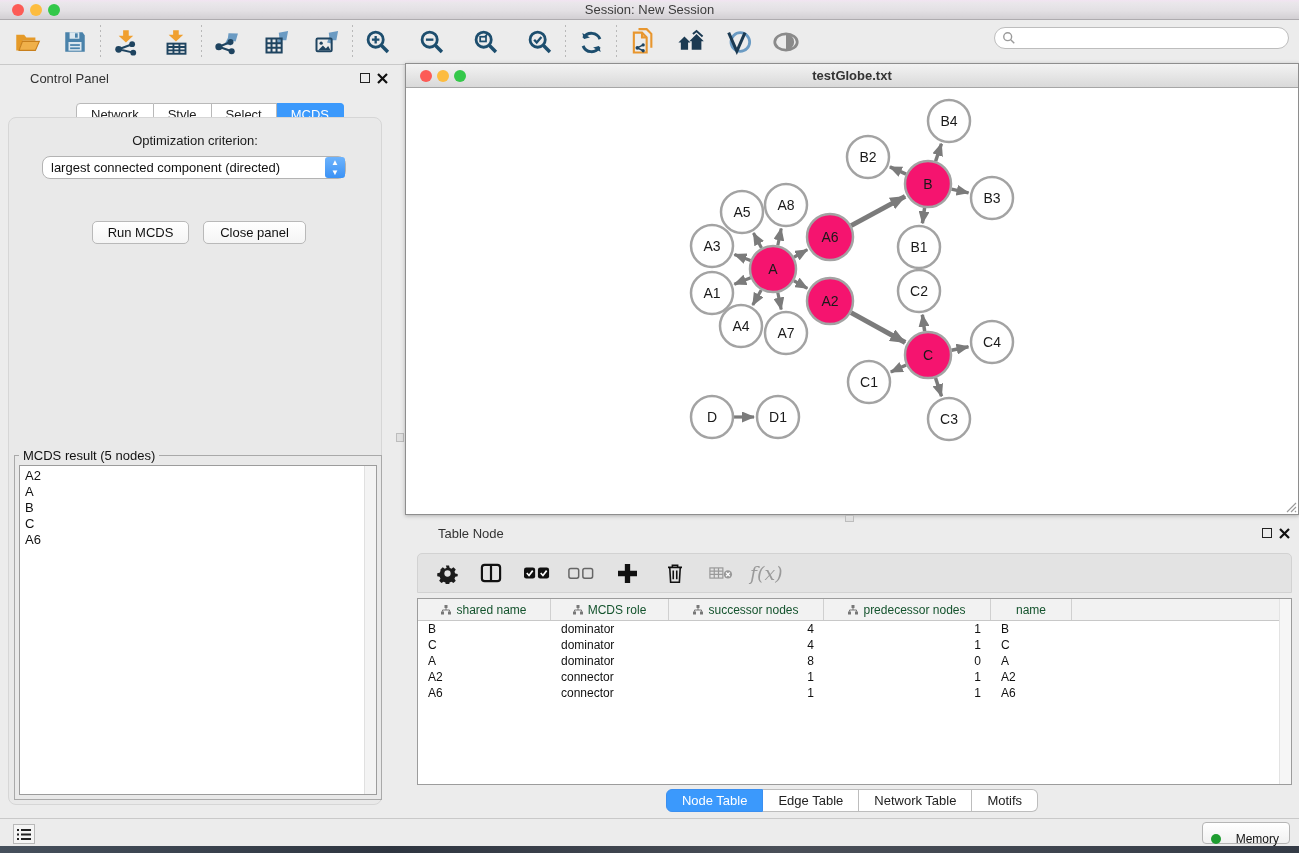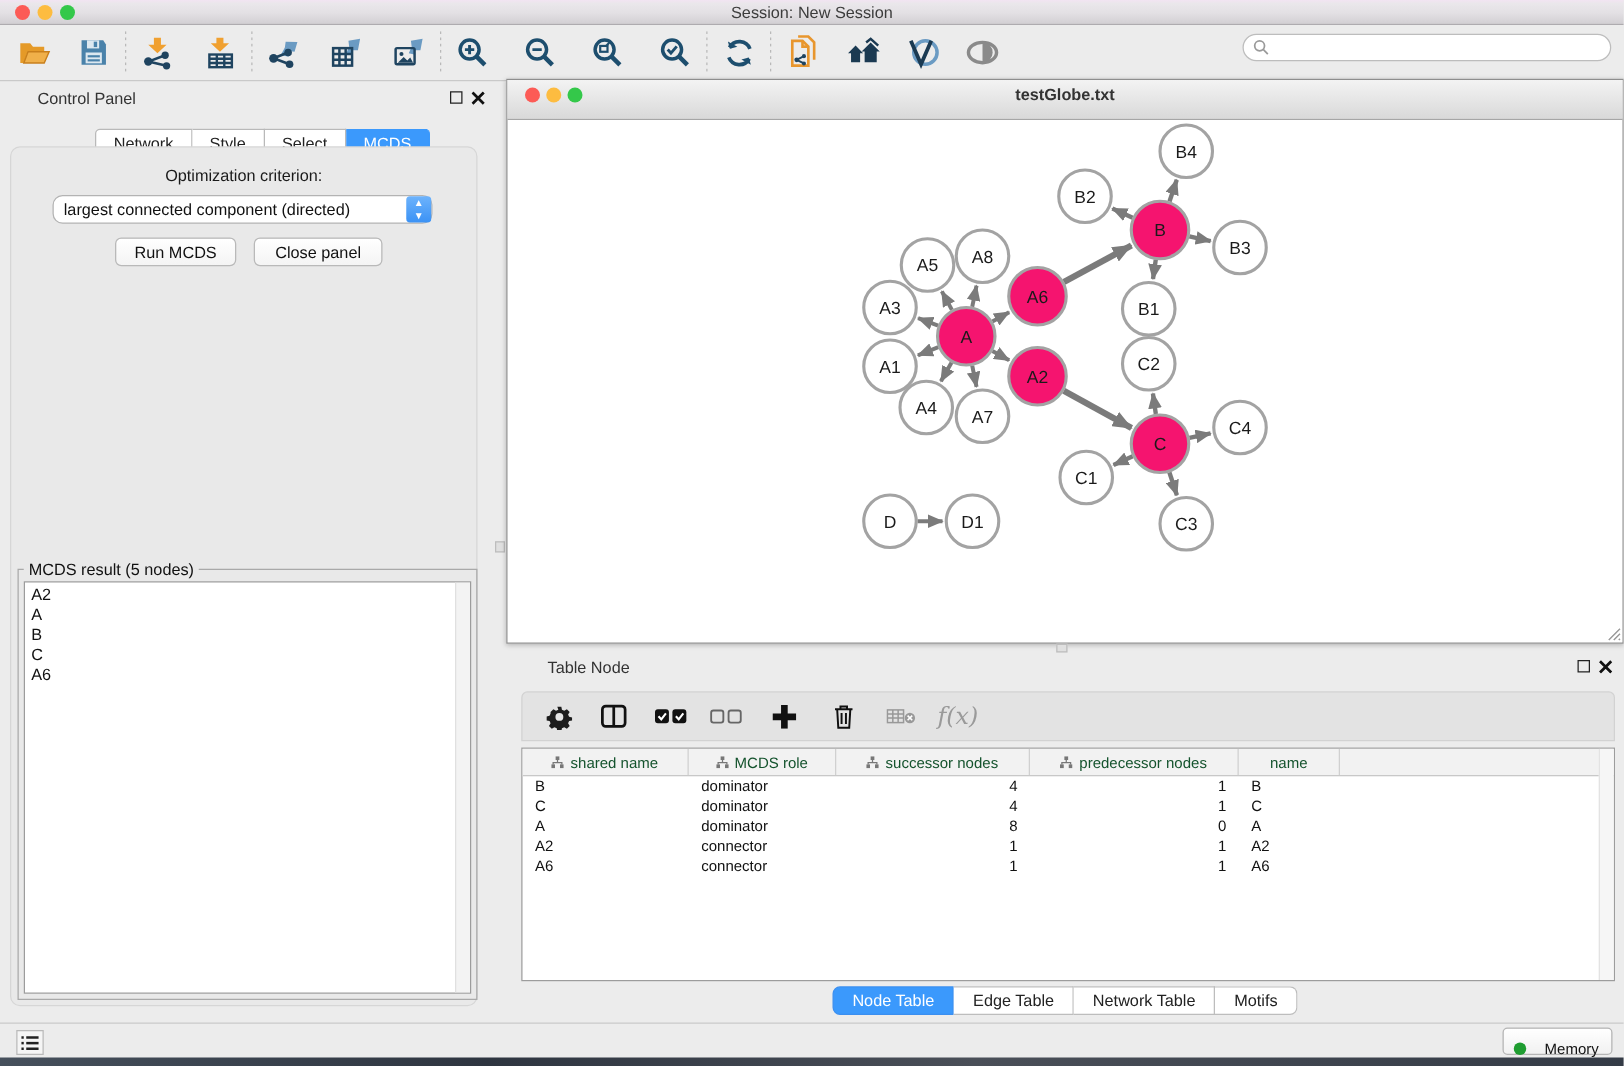--- a/index.html
+++ b/index.html
@@ -37,34 +37,34 @@
   .cp-body { left:8px; top:117px; width:374px; height:688px; background:#e9e9e9;
     border:1px solid #d6d6d6; border-radius:8px; }
   .opt-label { left:0; top:133px; width:390px; text-align:center; font-size:13px; color:#1a1a1a; }
   .combo { left:42px; top:156px; width:304px; height:23px; background:#fff; border:1px solid #b3b3b3;
     border-radius:8px; display:flex; align-items:center; }
   .combo-text { flex:1; font-size:13px; color:#111; padding-left:8px; white-space:nowrap; overflow:hidden; }
   .combo-step { width:20px; height:21px; border-radius:3px; margin-right:0px;
     background:linear-gradient(#6db3fc,#3b92f5); color:#fff; font-size:8px; line-height:10px;
     display:flex; flex-direction:column; align-items:center; justify-content:center; }
   .btn { height:23px; background:linear-gradient(#ffffff,#f4f4f4); border:1px solid #b9b9b9;
-    border-radius:5px; font-size:13px; color:#111; display:flex; align-items:center; justify-content:center; }
+    border-radius:5px; font-size:13px; color:#111; display:flex; align-items:center; justify-content:center;margin-top:31px; }
   .fieldset { left:14px; top:455px; width:368px; height:345px; border:1px solid #a9a9a9; }
   .fieldset-legend { position:absolute; top:-8px; left:4px; background:#e9e9e9; padding:0 4px;
     font-size:13px; color:#111; }
   .listbox { position:absolute; left:4px; top:9px; right:4px; bottom:4px; background:#fff;
     border:1px solid #9c9c9c; overflow:hidden; }
   .listbox-scroll { position:absolute; right:0; top:0; bottom:0; width:12px; background:#f3f3f3;
     border-left:1px solid #e0e0e0; }
   .list-item { font-size:13px; color:#111; line-height:16px; padding-left:5px; }
 
   
   .net-win { left:405px; top:63px; width:894px; height:452px; background:#fff;
     border:1px solid #8e8e8e; box-shadow:0 1px 4px rgba(0,0,0,.25); }
-  .net-titlebar { position:absolute; left:0; top:0; right:0; height:32px;
+  .net-titlebar { position:absolute; left:0; top:0; right:0; height:24px;
     background:linear-gradient(#f3f3f3,#d9d9d9); border-bottom:1px solid #a6a6a6; }
   .net-title { position:absolute; top:4px; width:100%; text-align:center; font-size:13px;
     font-weight:bold; color:#333; }
   .net-canvas { position:absolute; left:1px; top:24px; }
   .grip { position:absolute; right:1px; bottom:1px; }
 
   
   .tp-title-row { left:405px; top:520px; width:894px; height:26px; }
   .tp-toolbar { left:417px; top:553px; width:875px; height:40px; background:#e3e3e3;
     border:1px solid #d2d2d2; border-radius:5px 5px 0 0; display:flex; align-items:center; }

